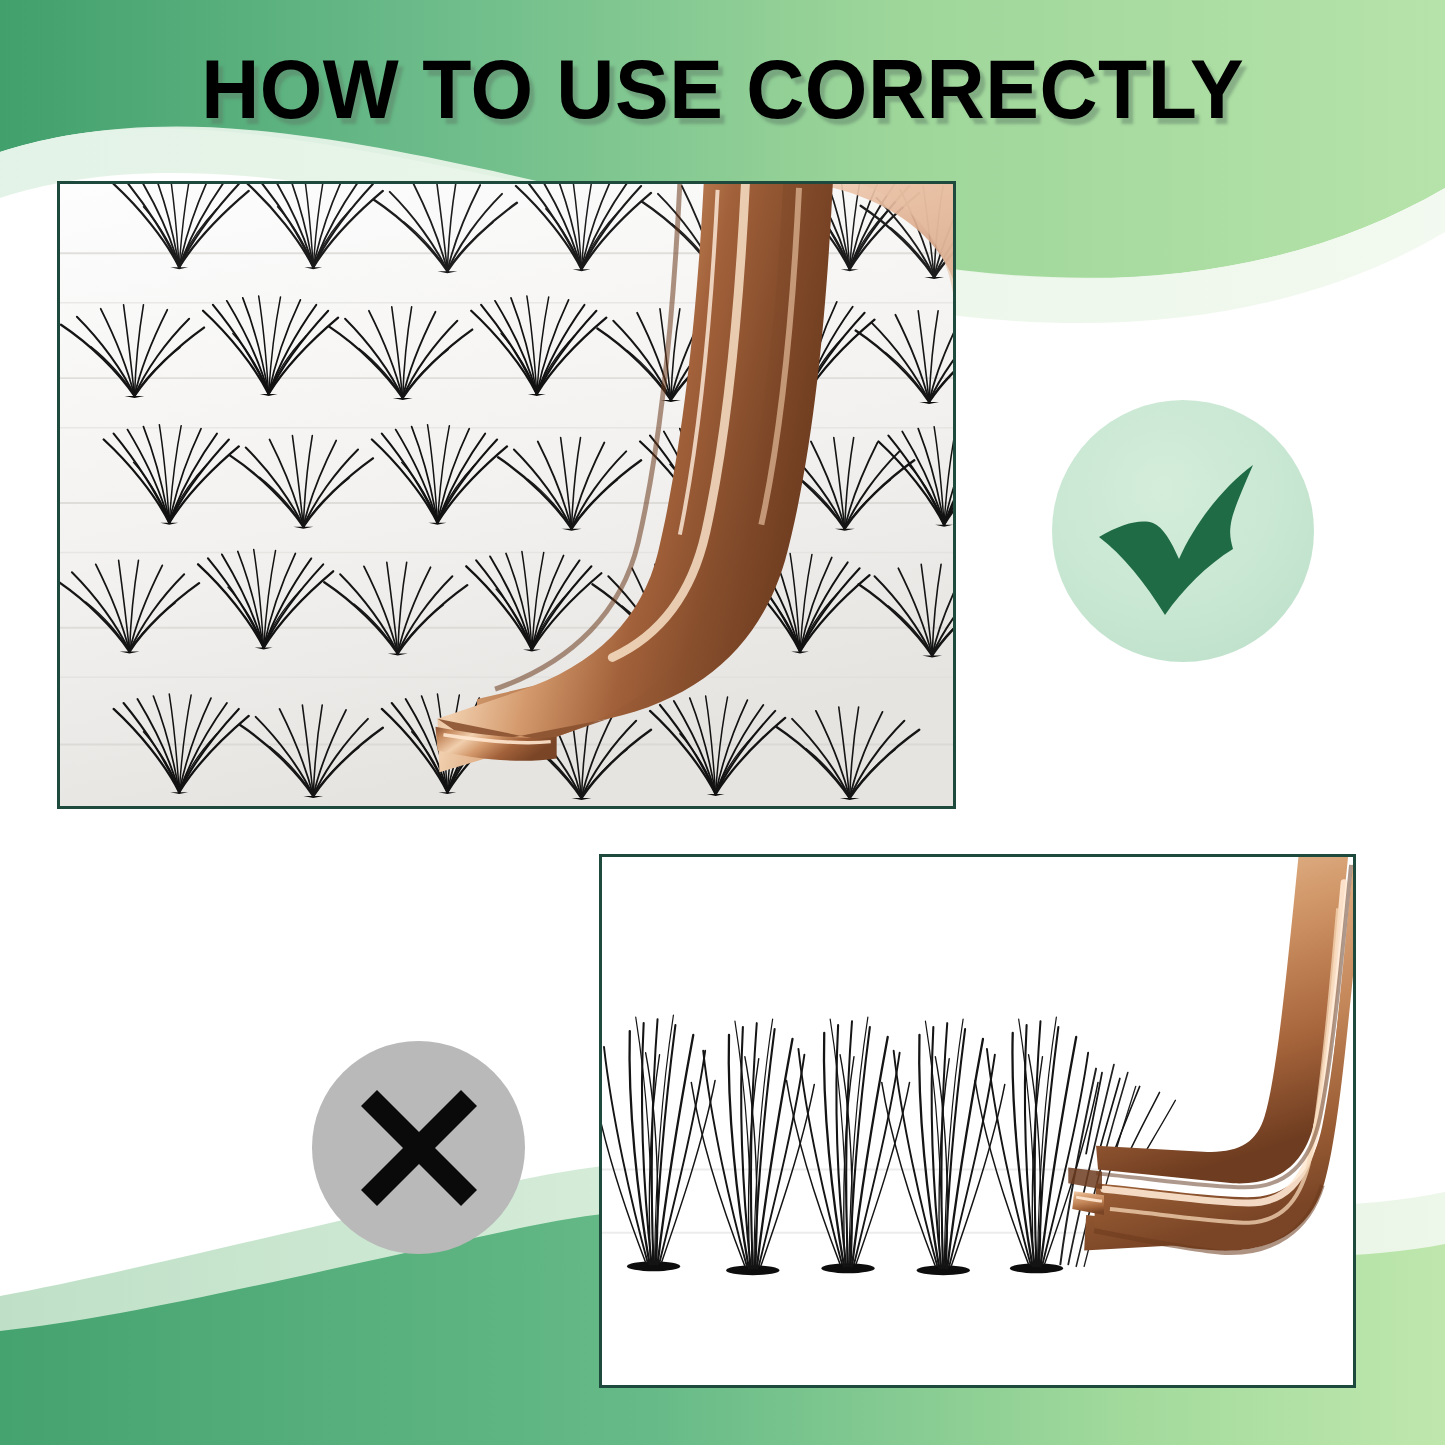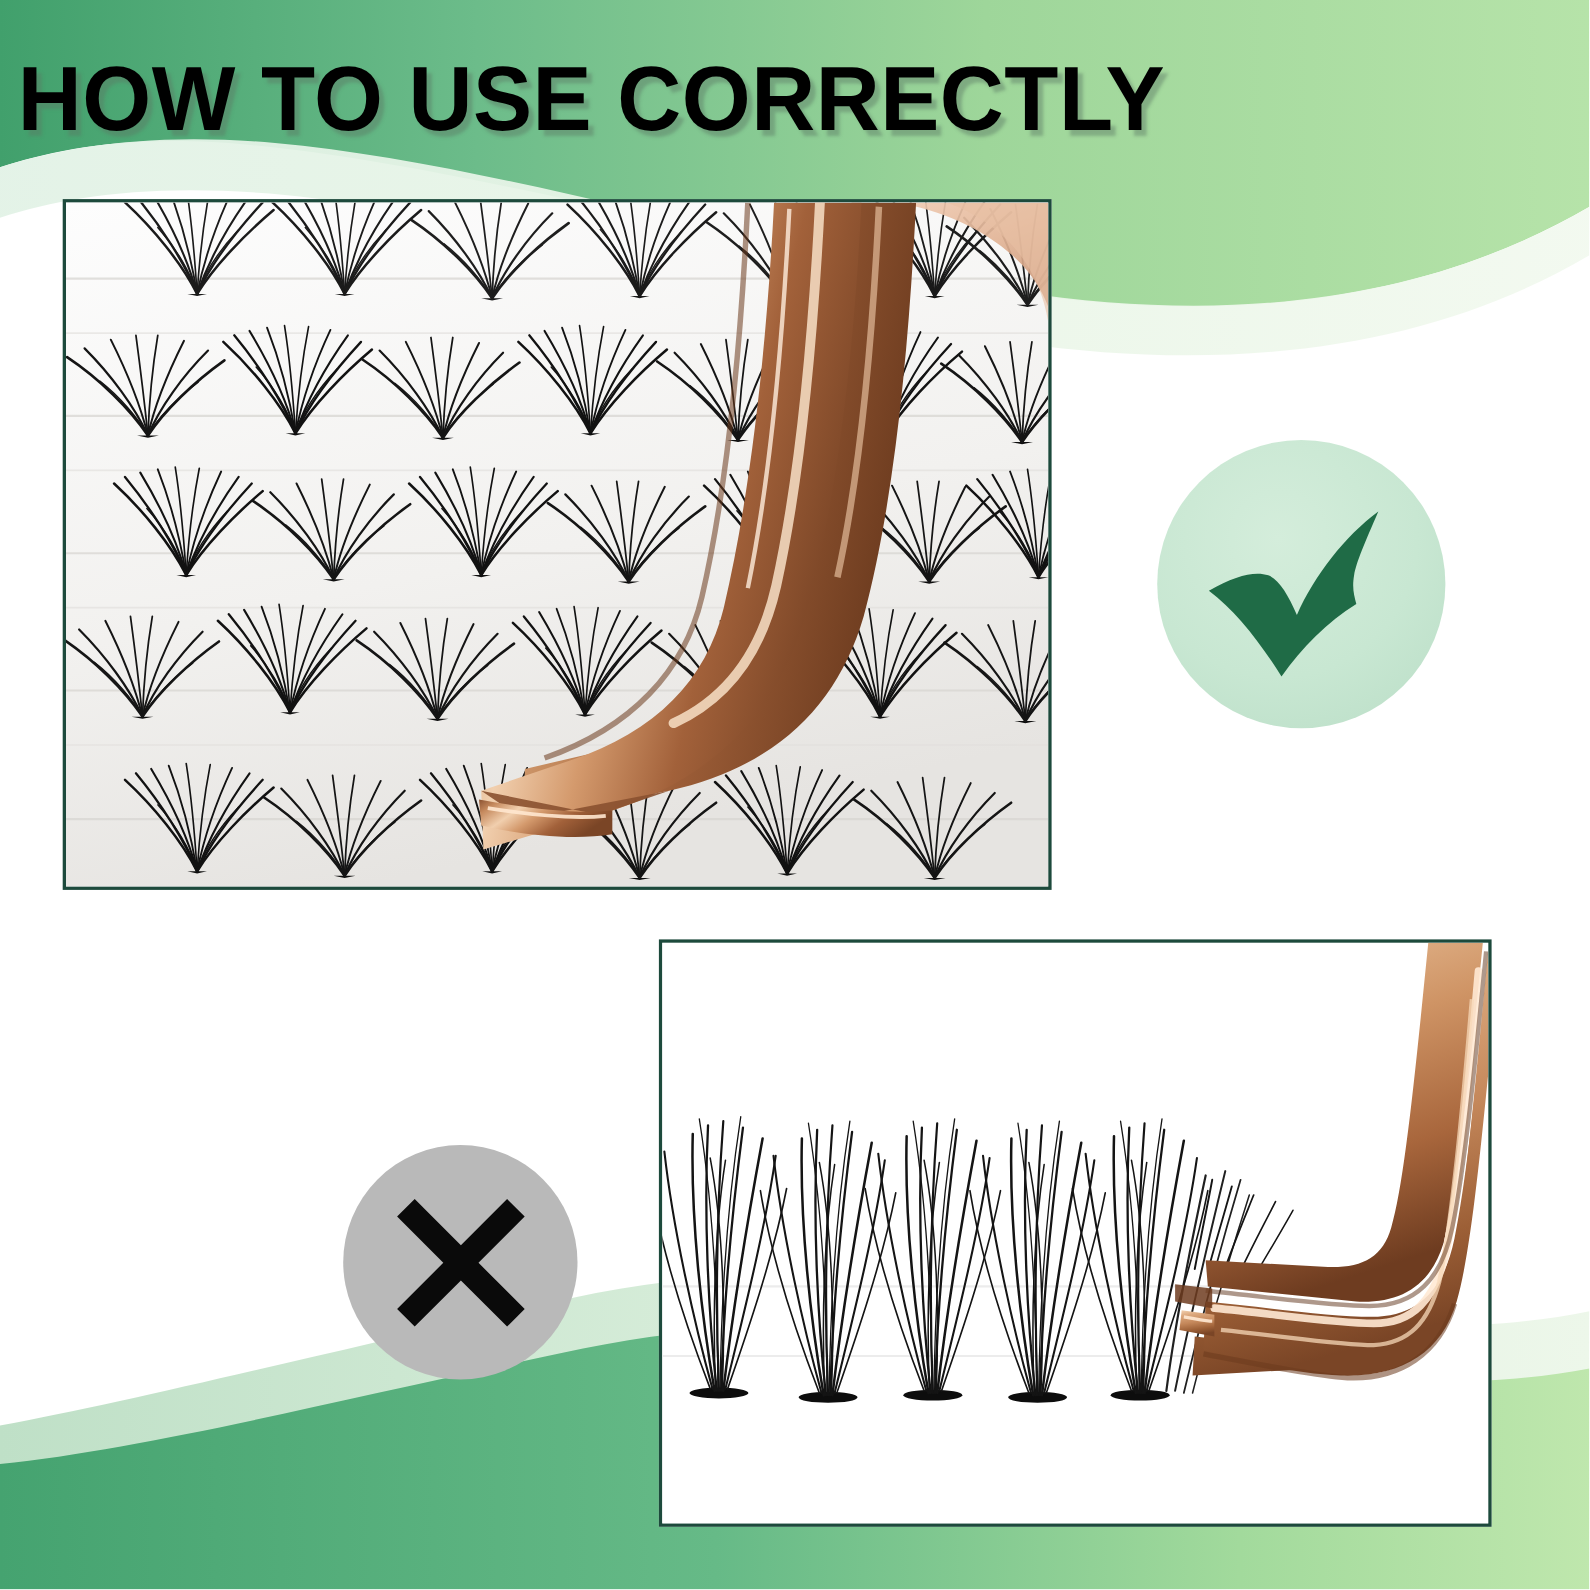--- a/index.html
+++ b/index.html
@@ -27,20 +27,21 @@
     width: 1445px;
     height: 1445px;
     pointer-events: none;
   }
   
   .title-wrap {
     position: absolute;
     left: 0;
     top: 48px;
     width: 1445px;
+    text-align: center;
     z-index: 6;
   }
   .title-text {
     display: inline-block;
     font-family: "Liberation Sans Narrow", "Liberation Sans", sans-serif;
     font-weight: bold;
     font-size: 83px;
     line-height: 1;
     letter-spacing: 0.5px;
     color: #000000;

